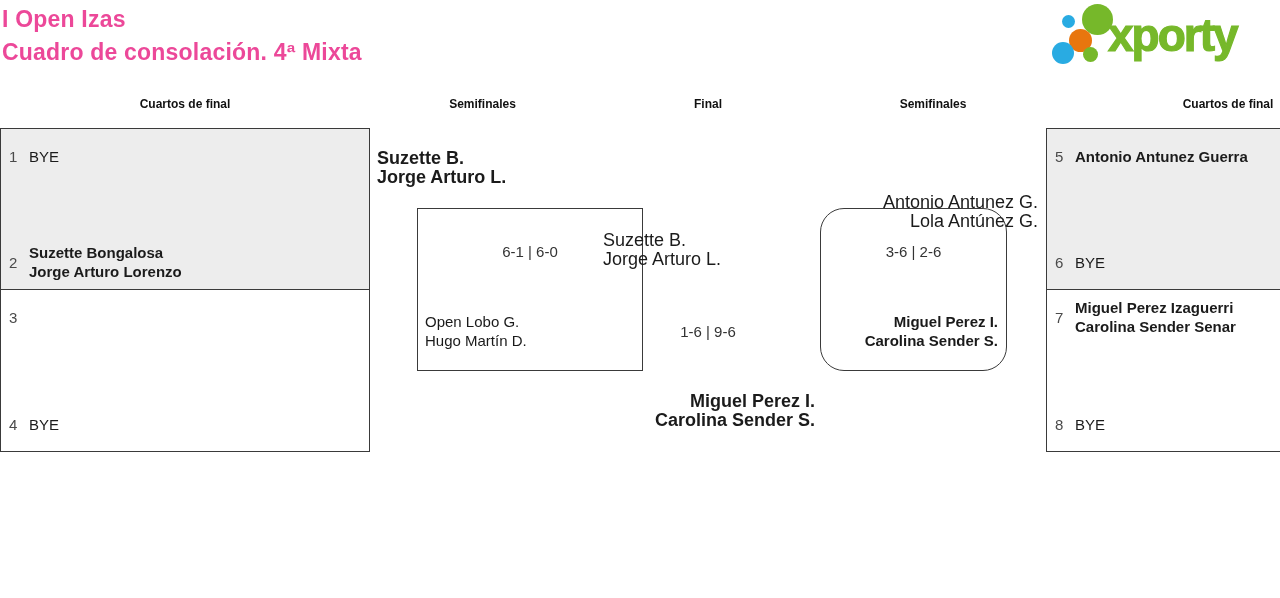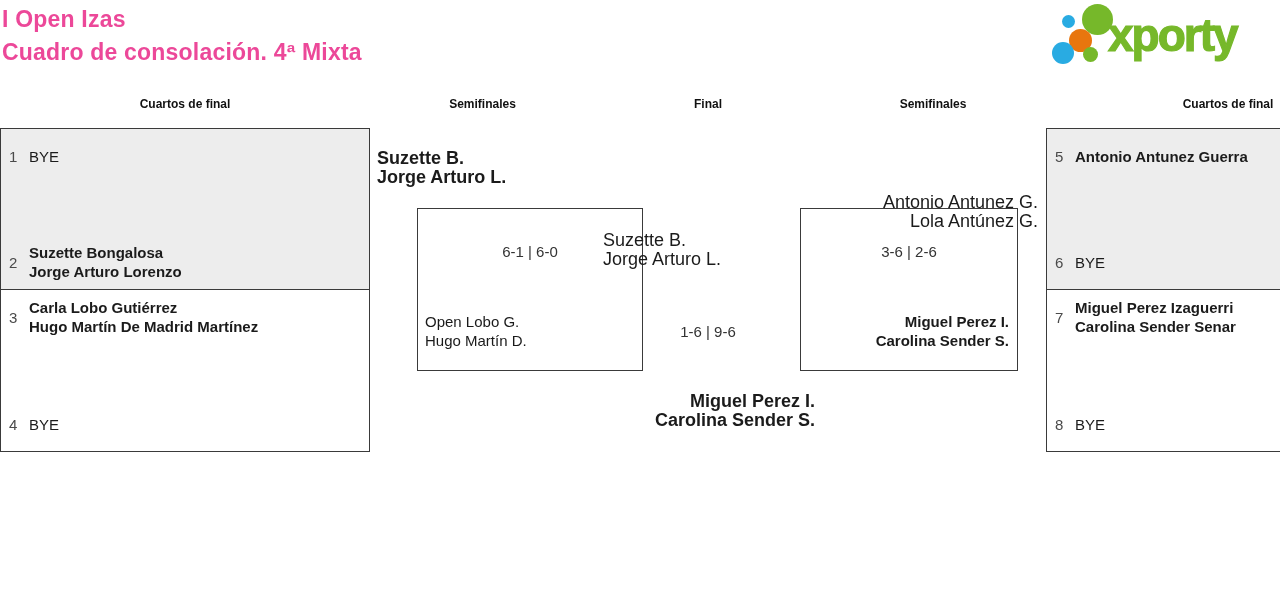--- a/index.html
+++ b/index.html
@@ -42,21 +42,21 @@
   .team-row { position:absolute; left:8px; right:6px; display:flex; align-items:center; gap:8px; }
   .team-row.pos-top    { top:27px;    transform:translateY(-50%); }
   .team-row.pos-bottom { bottom:27px; transform:translateY(50%); }
   .seed { font-size:15px; color:#4a4a4a; min-width:12px; flex:0 0 auto; }
   .names { font-size:15px; line-height:19px; color:#1b1b1b; }
   .names .line { display:block; }
   .w600 { font-weight:700; }
   
   .sf-box { position:absolute; box-sizing:border-box; border:1px solid #3a3a3a; background:transparent; }
   .sf-left  { left:369px; top:208px; width:226px; height:163px;margin-left:48px; }
-  .sf-right { left:800px; top:208px; width:218px; height:163px; }
+  .sf-right { left:820px; top:208px; width:187px; height:163px;border-radius:24px; }
   .score { position:absolute; left:0; right:0; top:34px; text-align:center; font-size:15px; color:#333; }
   .sf-inner-team { position:absolute; top:103px; font-size:15px; line-height:19px; }
   .sf-inner-team.al { left:7px; }
   .sf-inner-team.ar { right:8px; text-align:right; }
   
   .float-team { position:absolute; font-size:18px; line-height:19px; color:#1b1b1b; }
   .ft-sfl-winner { left:377px; top:149px; }
   .ft-sfr-loser  { right:242px; top:149px; text-align:right;margin-top:44px; }
   .ft-final-top    { left:603px; top:231px; }
   .ft-final-score  { left:595px; top:323px; width:226px; text-align:center; font-size:15px; color:#333; }
@@ -100,24 +100,20 @@
       <span class="names w600">
         <span class="line">Suzette Bongalosa</span>
         <span class="line">Jorge Arturo Lorenzo</span>
       </span>
     </div>
   </div>
 
   <div class="qf-box qf-2">
     <div class="team-row pos-top">
       <span class="seed">3</span>
-      <span class="names w600">
-        <span class="line">Carla Lobo Gutiérrez</span>
-        <span class="line">Hugo Martín De Madrid Martínez</span>
-      </span>
     </div>
     <div class="team-row pos-bottom">
       <span class="seed">4</span>
       <span class="names">
         <span class="line">BYE</span>
         <span class="line"></span>
       </span>
     </div>
   </div>
 

